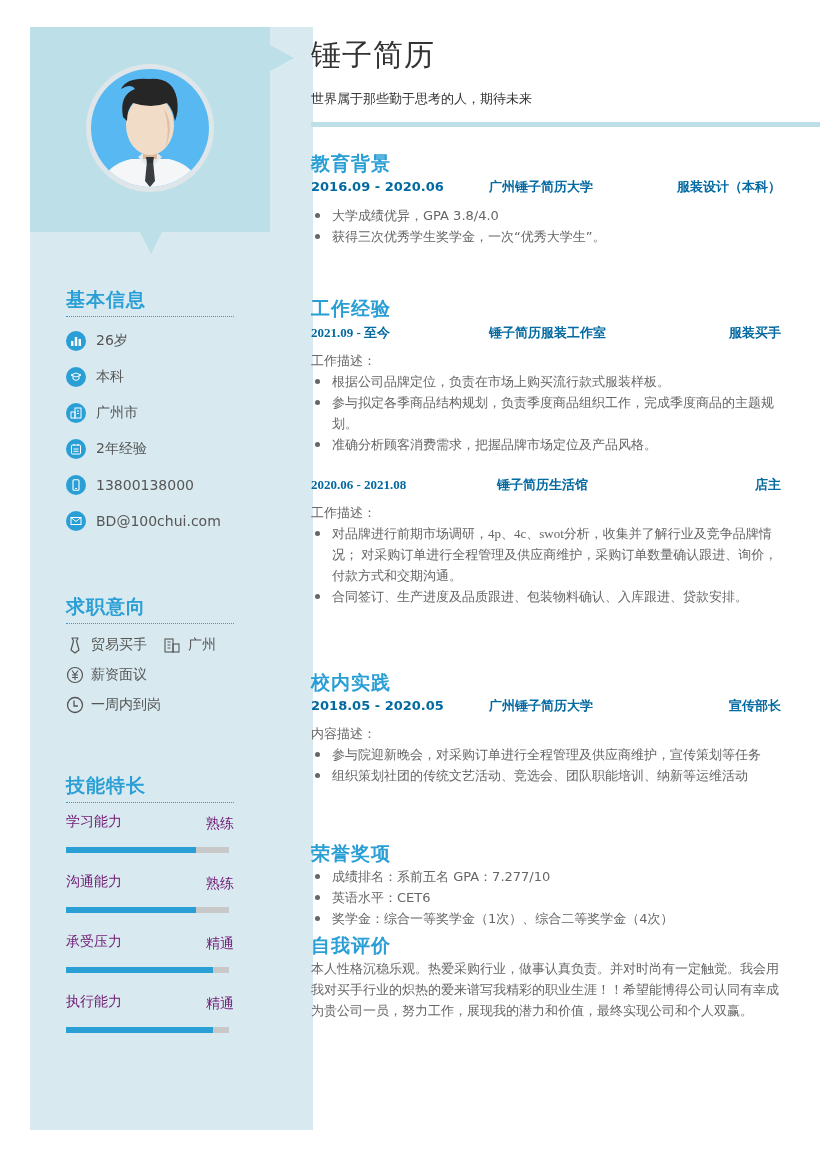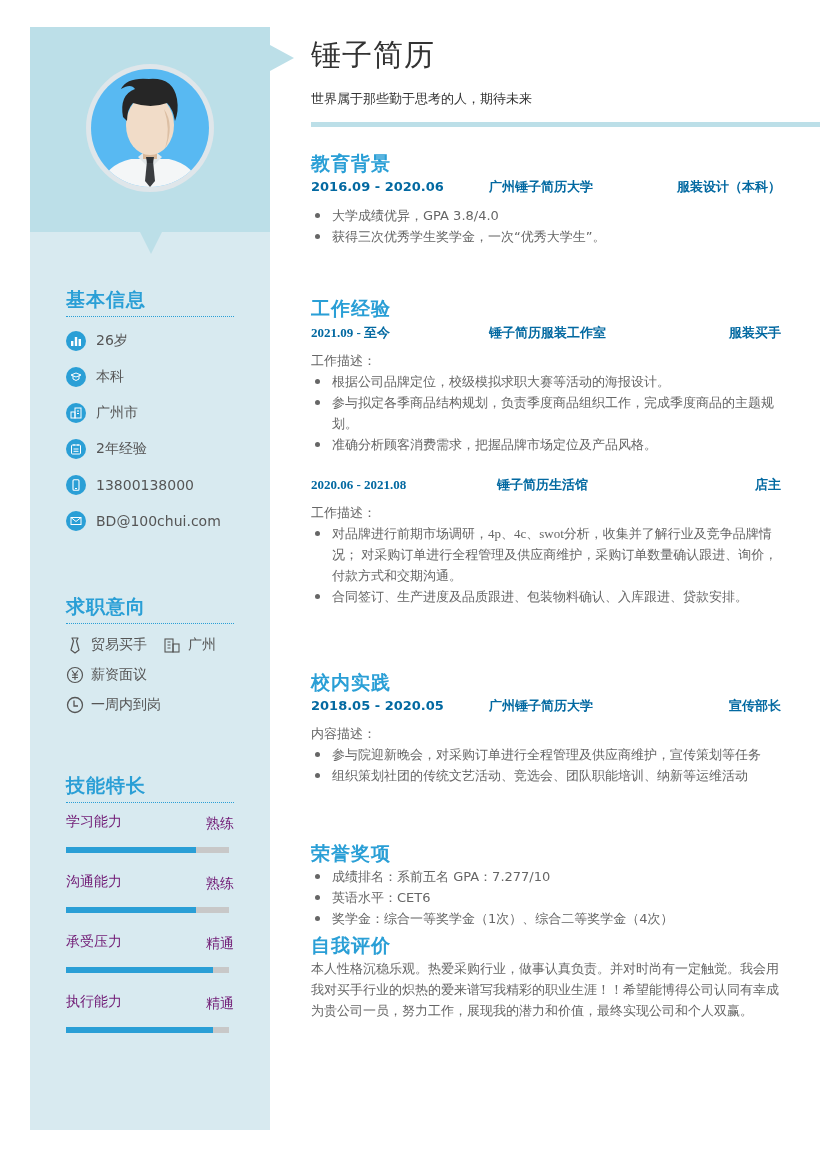--- a/index.html
+++ b/index.html
@@ -1,20 +1,20 @@
 <!DOCTYPE html>
 <html><head>
 <meta charset="utf-8">
 <style>
   * { box-sizing: border-box; margin: 0; padding: 0; }
   html, body { width: 820px; height: 1160px; background: #ffffff; overflow: hidden; }
   body { font-family: "DejaVu Sans", "Liberation Sans", sans-serif; color: #555; position: relative; }
 
   
-  .sidebar { position: absolute; left: 30px; top: 27px; width: 240px; height: 1103px; background: #d8eaf0; }
+  .sidebar { position: absolute; left: 30px; top: 27px; width: 283px; height: 1103px; background: #d8eaf0; }
   .side-head { position: absolute; left: 0; top: 0; width: 240px; height: 205px; background: #bcdfe8; }
   .side-head .tri-down { position: absolute; left: 110px; top: 205px; width: 0; height: 0;
     border-left: 11px solid transparent; border-right: 11px solid transparent; border-top: 22px solid #bcdfe8; }
   .side-head .tri-right { position: absolute; left: 240px; top: 18px; width: 0; height: 0;
     border-top: 13px solid transparent; border-bottom: 13px solid transparent; border-left: 24px solid #bcdfe8; }
   .avatar { position: absolute; left: 56px; top: 37px; width: 128px; height: 128px; border-radius: 50%;
     background: #dfe6ea; padding: 5px; }
   .avatar svg { display: block; width: 118px; height: 118px; }
 
   .side-section { position: absolute; left: 36px; width: 168px; }
@@ -258,21 +258,21 @@
 <div class="section" style="top:296px;font-family:Liberation Serif, serif;">
   <div class="sec-title">工作经验</div>
   <div>
     <div class="entry-head">
       <span class="date">2021.09 - 至今</span>
       <span class="org" style="padding-left:-8px;">锤子简历服装工作室</span>
       <span class="role">服装买手</span>
     </div>
     <div class="desc-label">工作描述：</div>
     <ul class="bullets">
-      <li>根据公司品牌定位，校级模拟求职大赛等活动的海报设计。</li>
+      <li>根据公司品牌定位，负责在市场上购买流行款式服装样板。</li>
       <li>参与拟定各季商品结构规划，负责季度商品组织工作，完成季度商品的主题规划。</li>
       <li>准确分析顾客消费需求，把握品牌市场定位及产品风格。</li>
     </ul>
   </div>
   <div style="margin-top:19px;">
     <div class="entry-head">
       <span class="date">2020.06 - 2021.08</span>
       <span class="org" style="padding-left:8px;">锤子简历生活馆</span>
       <span class="role">店主</span>
     </div>

